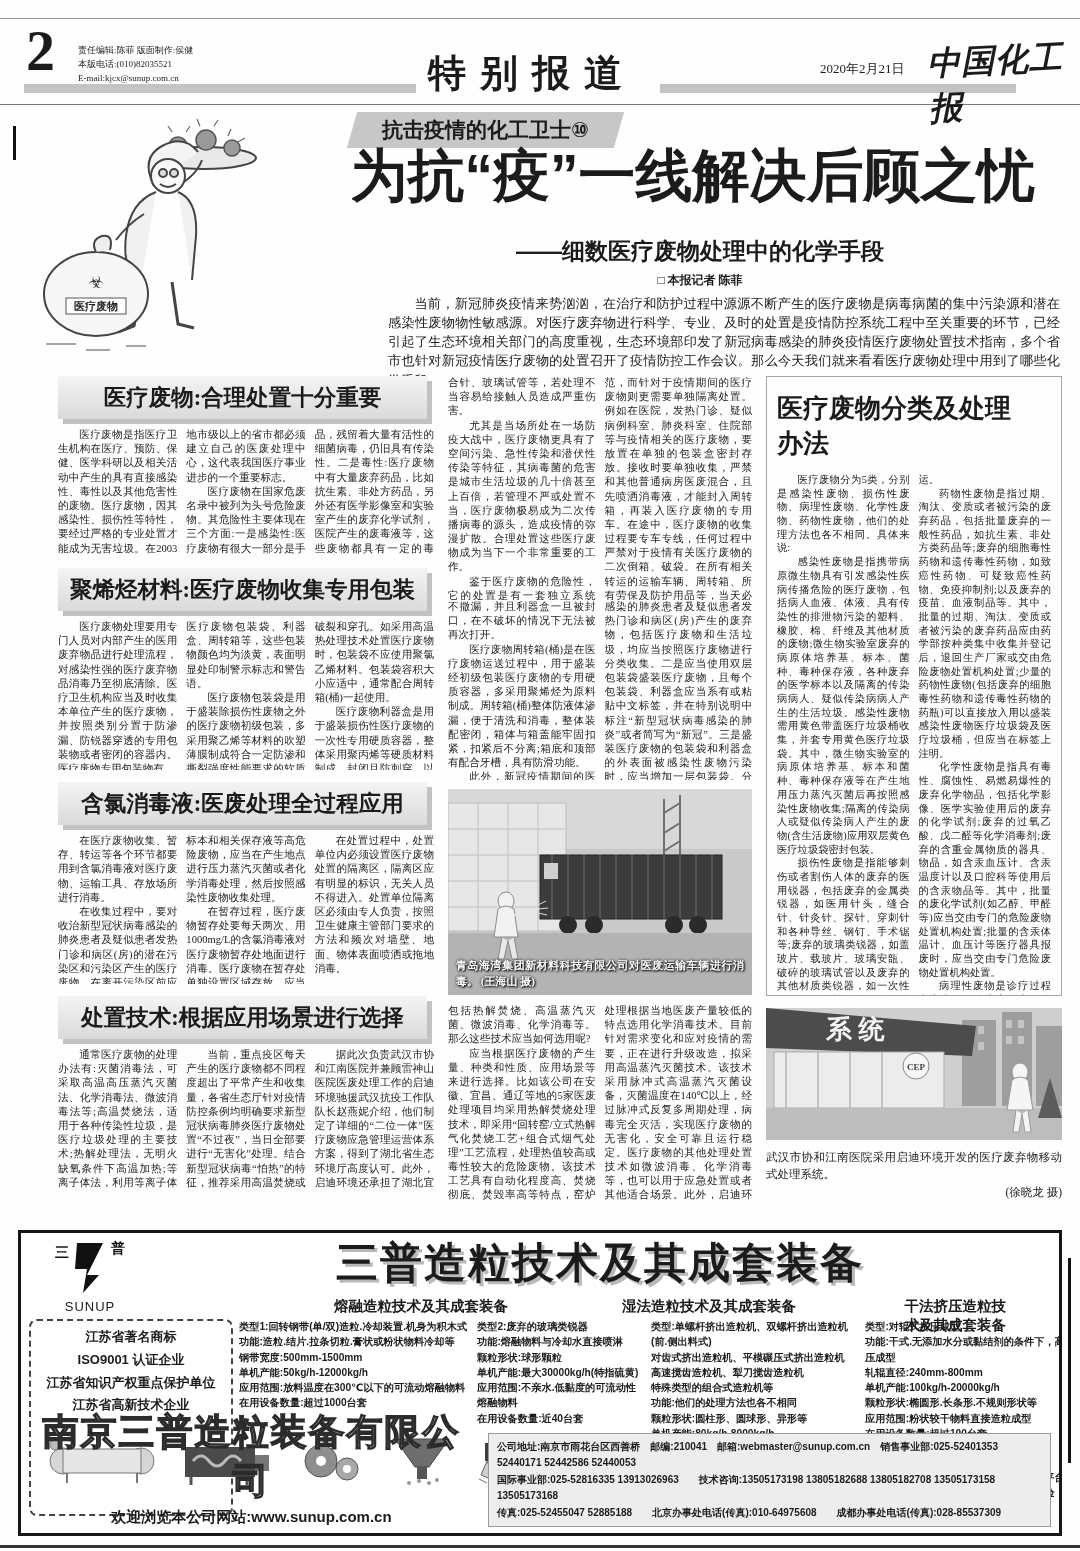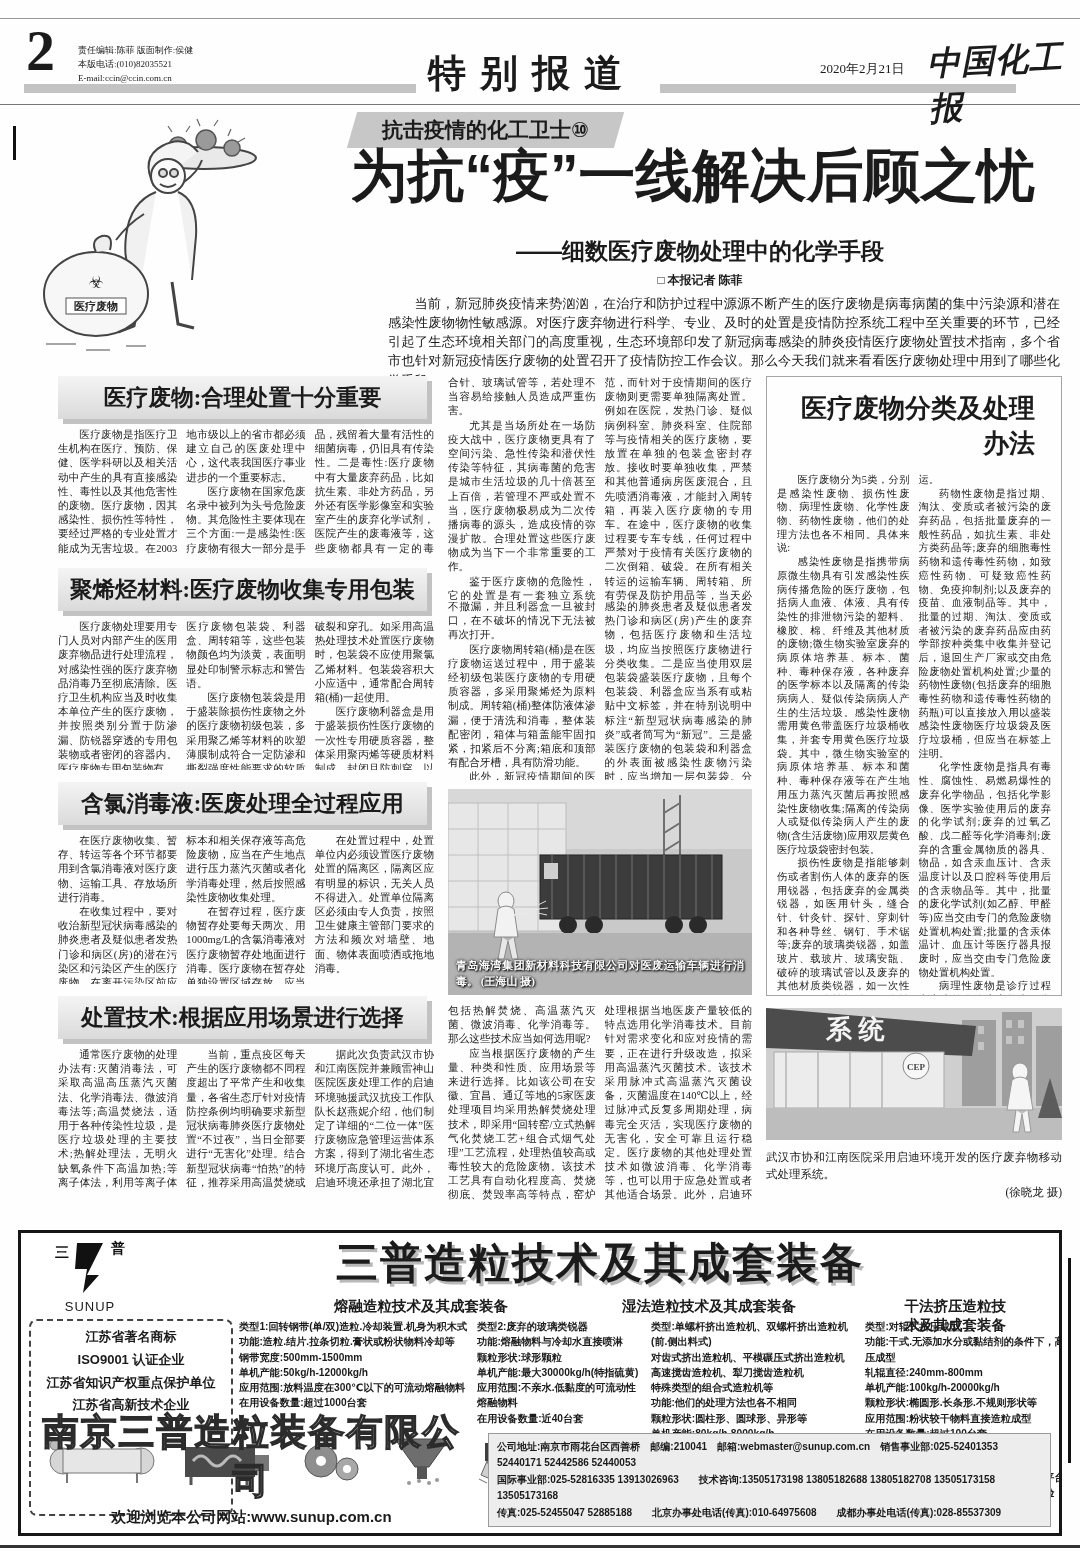--- a/index.html
+++ b/index.html
@@ -54,21 +54,21 @@
   .h224{height:224px;} .h180{height:180px;} .h196{height:196px;}
 
   .photo-frame{position:relative;overflow:hidden;margin:9px 0;}
   .photo-cap-overlay{position:absolute;left:8px;right:8px;bottom:6px;color:#fff;
                      font-size:11px;font-weight:700;line-height:1.4;
                      text-shadow:0 0 3px #000,1px 1px 2px #000;text-align:justify;}
   .photo-cap{font-size:11.5px;line-height:1.5;text-align:justify;margin-top:6px;}
   .photo-cap .credit{display:block;text-align:right;}
 
   .classify-box{border:1px solid #a5a5a5;padding:8px 10px;height:620px;box-sizing:border-box;overflow:hidden;}
-  .classify-title{font-size:26px;font-weight:900;text-align:right;margin:6px 16px 12px 0;}
+  .classify-title{font-size:26px;font-weight:900;text-align:left;margin:6px 16px 12px 0;}
   .classify-box .bodytxt{font-size:10.3px;line-height:1.33;}
 
   
   #ad{position:absolute;top:1230px;left:18px;right:18px;height:300px;border:3px solid #161616;
       background:#fff;overflow:hidden;}
   .ad-logo{position:absolute;left:14px;top:6px;width:110px;text-align:center;}
   .ad-logo .sunup{font-size:13px;letter-spacing:1px;margin-top:0px;}
   .ad-title{position:absolute;left:240px;right:120px;top:2px;text-align:center;
             font-size:42px;font-weight:900;letter-spacing:2px;text-shadow:3px 3px 0 #b9b9b9;}
   .ad-gh{position:absolute;top:64px;transform:translateX(-50%);font-size:14.5px;font-weight:800;}
@@ -101,21 +101,21 @@
 <body>
 
 <div class="page">
 
   <div id="header">
     <div class="top-rule"></div>
     <div class="page-num">2</div>
     <div class="edit-info">
       <div>责任编辑:陈菲 版面制作:侯健</div>
       <div>本版电话:(010)82035521</div>
-      <div>E-mail:ccin@ccin.com.cn</div>
+      <div>E-mail:kjcx@sunup.com.cn</div>
     </div>
     <div class="bar bar-l"></div>
     <div class="bar bar-r"></div>
     <div class="section-title">特别报道</div>
     <div class="issue-date">2020年2月21日</div>
     <div class="masthead">中国化工报</div>
   </div>
 
   <div id="lead">
     <div class="illustration">

